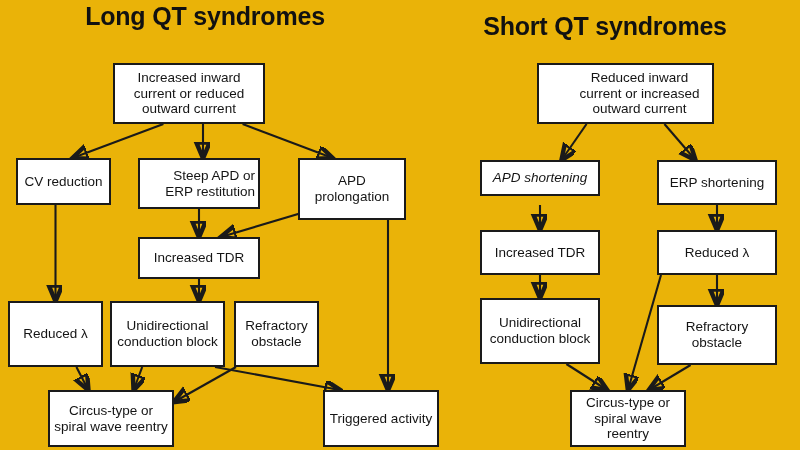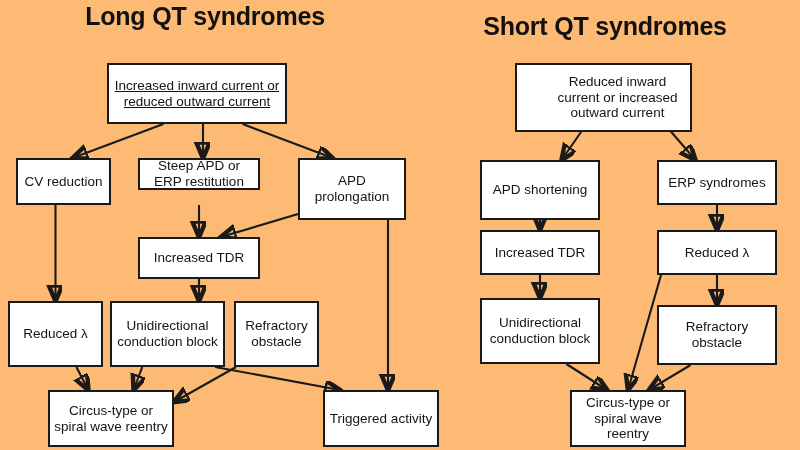--- a/index.html
+++ b/index.html
@@ -8,21 +8,21 @@
     background: #ffffff;
   }
   body {
     font-family: "Liberation Sans", sans-serif;
     color: #000000;
   }
   #canvas {
     position: relative;
     width: 800px;
     height: 450px;
-    background: #fdba74;
+    background: #eab308;
     overflow: hidden;
   }
   .panel-title {
     position: absolute;
     font-weight: bold;
     font-size: 25px;
     letter-spacing: -0.2px;
     color: #111111;
     text-align: center;
     white-space: nowrap;
@@ -96,27 +96,27 @@
         <path d="M717,205 L717,230"></path>
         <path d="M540,275 L540,298"></path>
         <path d="M717,275 L717,305"></path>
         <path d="M566.4,364 L607.12,390"></path>
         <path d="M661,275 L628,390"></path>
         <path d="M690.6,365 L648.88,390"></path>
       </g>
   </svg>
 
   <div id="node-layer">
-      <div class="node" style="left: 107px; top: 63px; width: 180px; height: 61px; text-decoration: underline;">
+      <div class="node" style="left: 113px; top: 63px; width: 152px; height: 61px;">
         <span>Increased inward current or reduced outward current</span>
       </div>
       <div class="node" style="left: 16px; top: 158px; width: 95px; height: 47px;">
         <span>CV reduction</span>
       </div>
-      <div class="node" style="left: 138px; top: 158px; width: 122px; height: 32px;">
+      <div class="node" style="left: 138px; top: 158px; width: 122px; height: 51px; text-align: right;">
         <span>Steep APD or ERP restitution</span>
       </div>
       <div class="node" style="left: 298px; top: 158px; width: 108px; height: 62px;">
         <span>APD prolongation</span>
       </div>
       <div class="node" style="left: 138px; top: 237px; width: 122px; height: 42px;">
         <span>Increased TDR</span>
       </div>
       <div class="node" style="left: 8px; top: 301px; width: 95px; height: 66px;">
         <span>Reduced λ</span>
@@ -126,28 +126,28 @@
       </div>
       <div class="node" style="left: 234px; top: 301px; width: 85px; height: 66px;">
         <span>Refractory obstacle</span>
       </div>
       <div class="node" style="left: 48px; top: 390px; width: 126px; height: 57px;">
         <span>Circus-type or spiral wave reentry</span>
       </div>
       <div class="node" style="left: 290px; top: 390px; width: 116px; height: 57px; margin-left: 33px;">
         <span>Triggered activity</span>
       </div>
-      <div class="node" style="left: 515px; top: 63px; width: 177px; height: 69px; padding-left: 31px;">
+      <div class="node" style="left: 537px; top: 63px; width: 177px; height: 61px; padding-left: 31px;">
         <span>Reduced inward current or increased outward current</span>
       </div>
-      <div class="node" style="left: 480px; top: 160px; width: 120px; height: 60px;">
+      <div class="node" style="left: 480px; top: 160px; width: 120px; height: 36px; font-style: italic;">
         <span>APD shortening</span>
       </div>
       <div class="node" style="left: 657px; top: 160px; width: 120px; height: 45px;">
-        <span>ERP syndromes</span>
+        <span>ERP shortening</span>
       </div>
       <div class="node" style="left: 480px; top: 230px; width: 120px; height: 45px;">
         <span>Increased TDR</span>
       </div>
       <div class="node" style="left: 657px; top: 230px; width: 120px; height: 45px;">
         <span>Reduced λ</span>
       </div>
       <div class="node" style="left: 480px; top: 298px; width: 120px; height: 66px;">
         <span>Unidirectional conduction block</span>
       </div>

